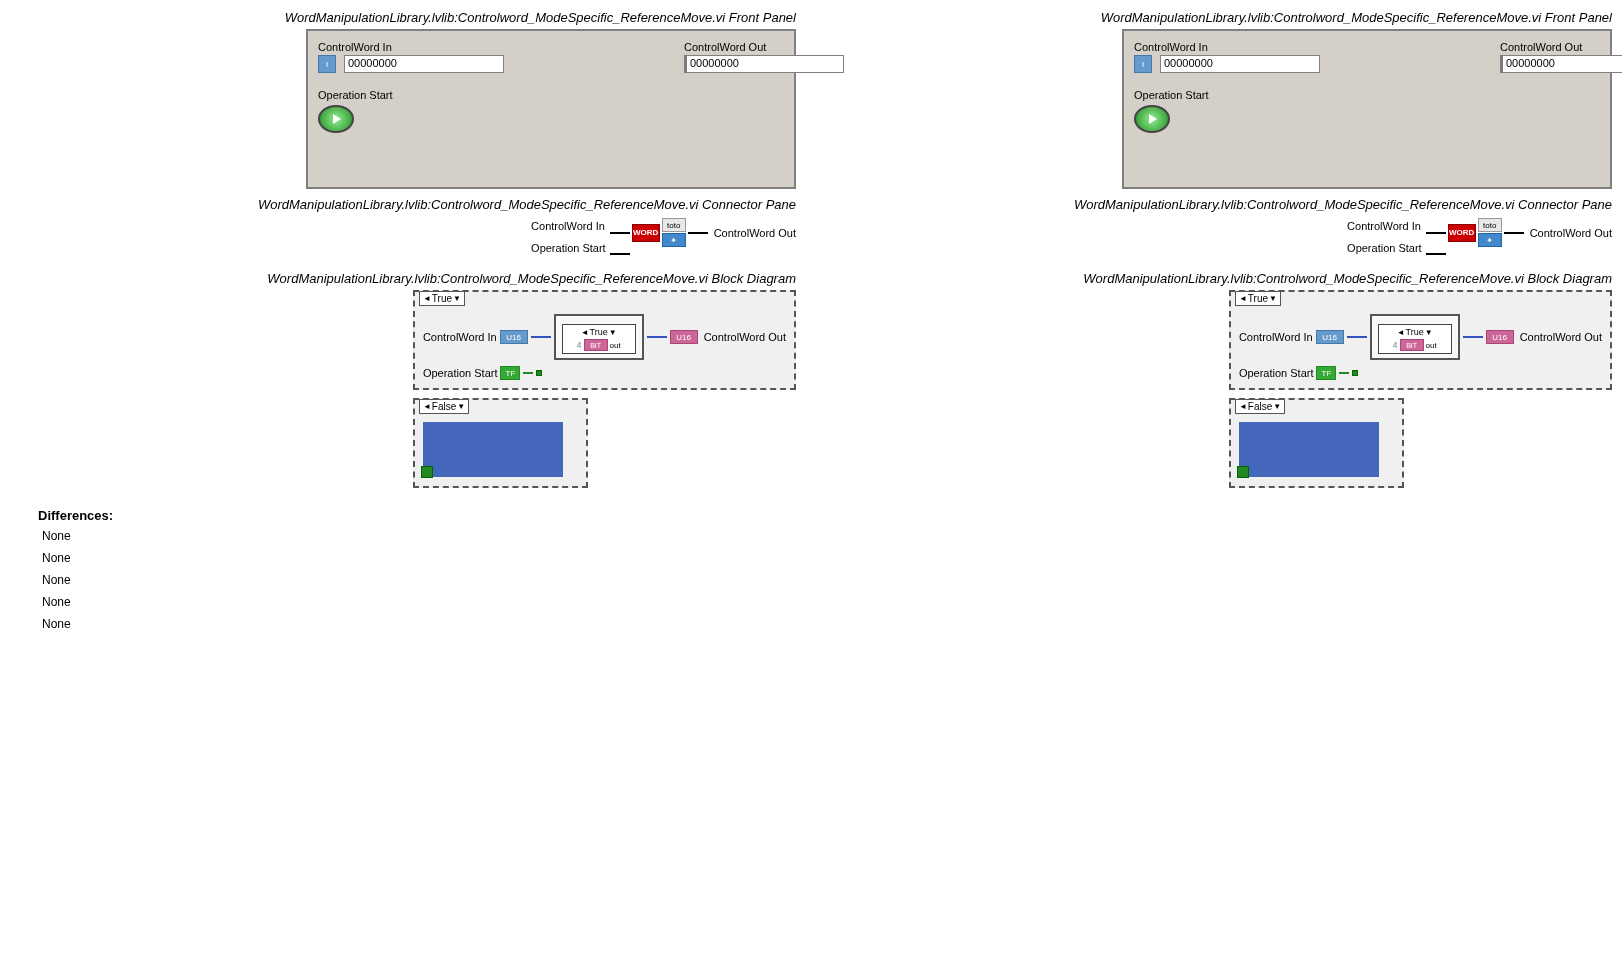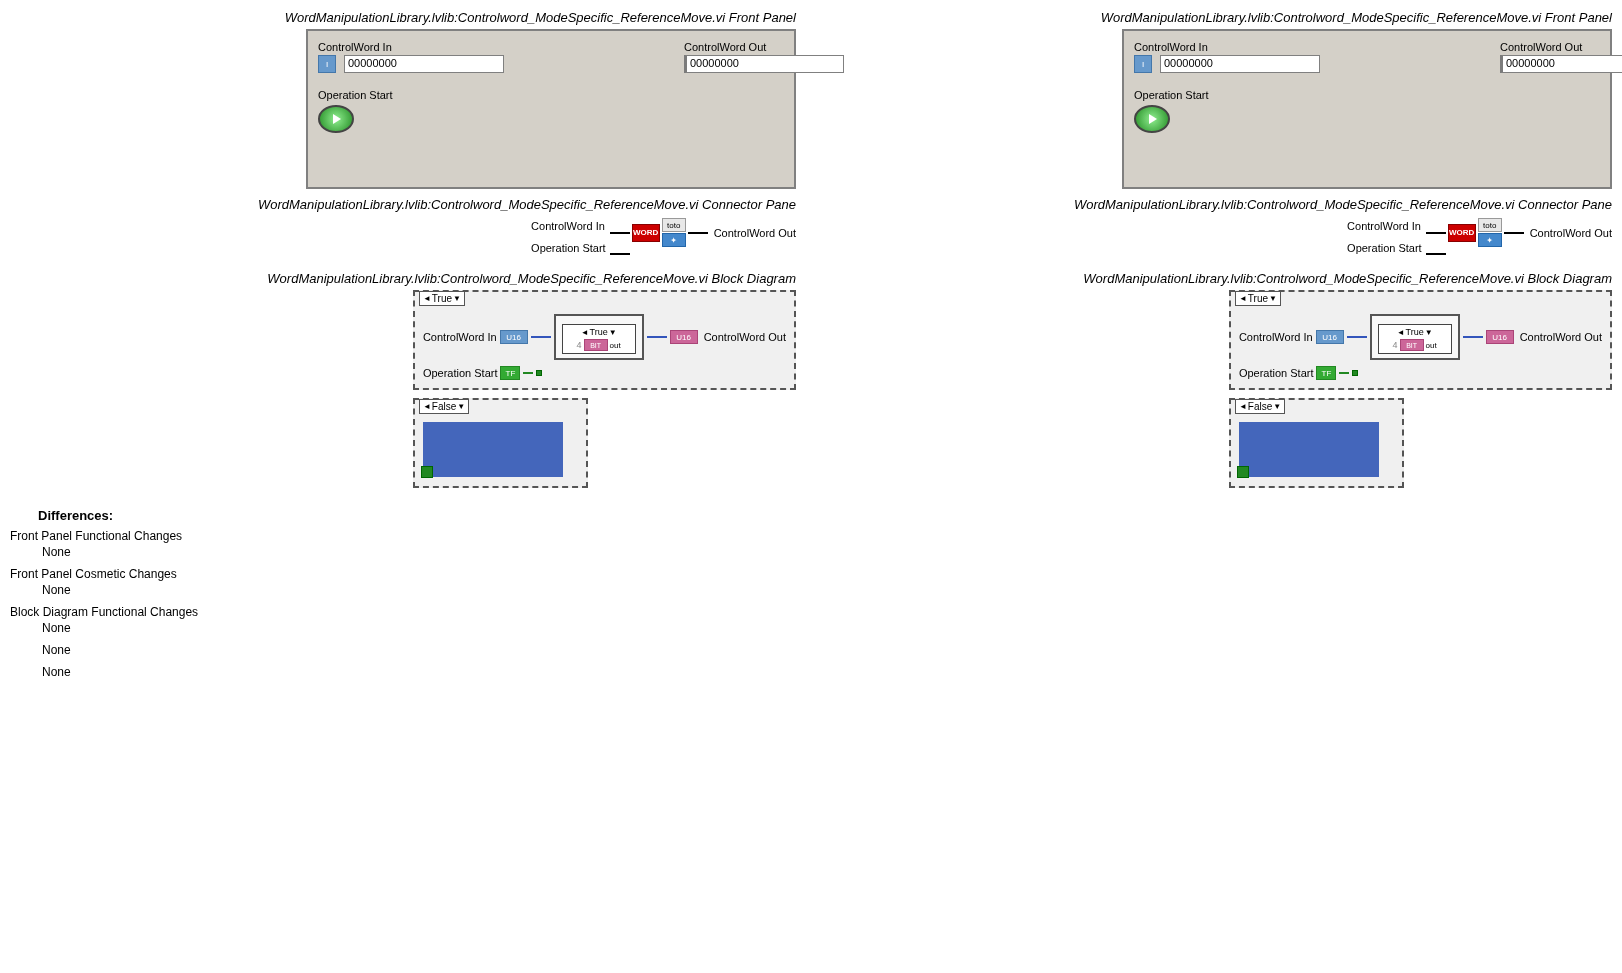--- a/index.html
+++ b/index.html
@@ -540,27 +540,24 @@
 
       </div>
 
     </div>
 
   </div>
 
   <div class="differences-section">
     <div class="diff-title">Differences:</div>
 
-    <div class="diff-category">Front Panel Functional Changes</div>
     <div class="diff-value">None</div>
 
-    <div class="diff-category">Front Panel Cosmetic Changes</div>
     <div class="diff-value">None</div>
 
-    <div class="diff-category">Block Diagram Functional Changes</div>
     <div class="diff-value">None</div>
 
     <div class="diff-value">None</div>
 
     <div class="diff-value">None</div>
   </div>
 
 </div>
 
 </body></html>

